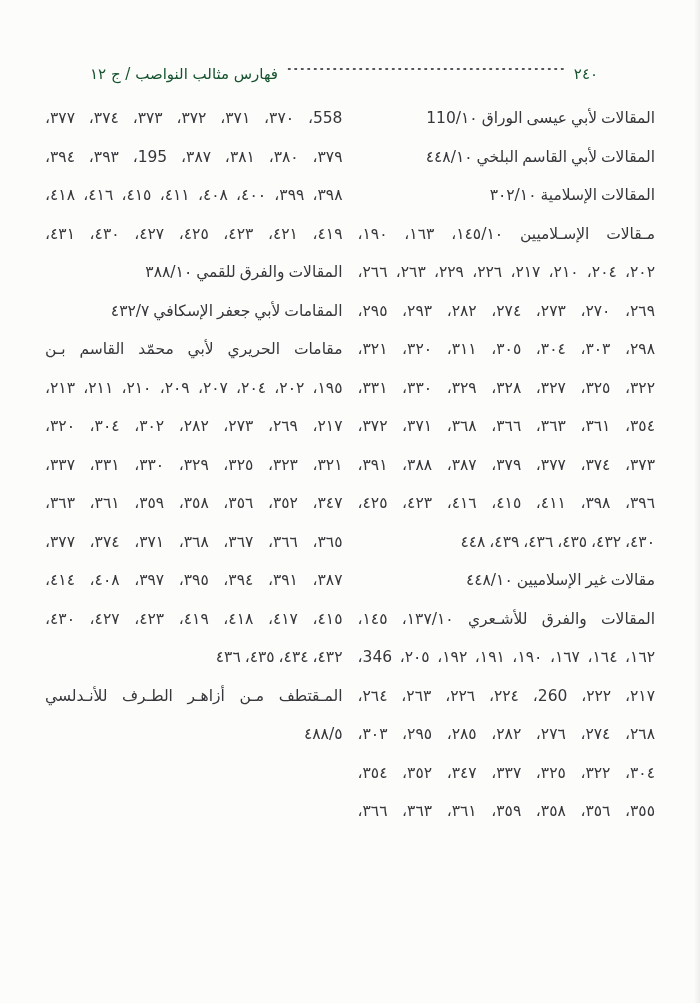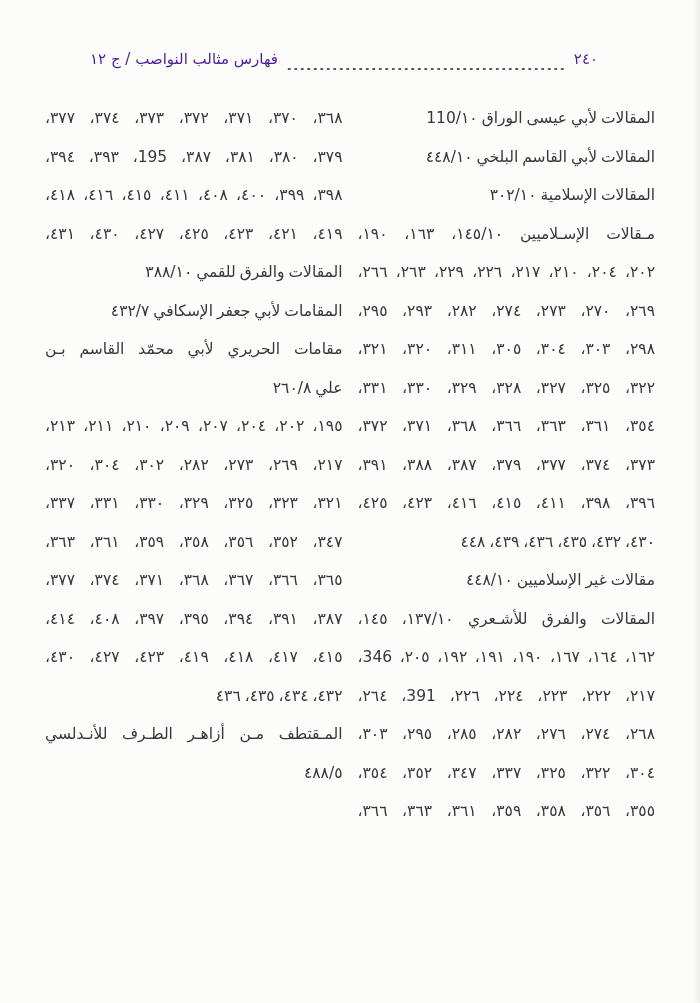--- a/index.html
+++ b/index.html
@@ -24,35 +24,35 @@
     pointer-events:none;
   }
   .header{
     position:absolute;
     top:50px;left:90px;right:102px;
     height:26px;
     direction:ltr;              
     display:flex;
     align-items:baseline;
     font-size:15px;
-    color:#4c1d95;
+    color:#14532d;
     justify-content:center;
   }
   .running-title{white-space:nowrap;direction:rtl;}
   .leader{
     flex:1;
     align-self:flex-end;
     height:4px;
     margin:0 8px 5px 8px;
     background-image:radial-gradient(circle, #55565b 1.05px, rgba(0,0,0,0) 1.45px);
     background-size:6.5px 4px;
     background-repeat:repeat-x;
     background-position:left bottom;
   }
-  .page-number{white-space:nowrap;}
+  .page-number{white-space:nowrap;margin-top:15px;}
   .content{
     position:absolute;
     top:99px;right:45px;left:45px;
     display:flex;              
     gap:15px;
   }
   .col{flex:1;min-width:0;}
   .line{
     height:38.5px;
     line-height:38.5px;
@@ -90,34 +90,33 @@
         <div class="line fill">٢٦٩، ٢٧٠، ٢٧٣، ٢٧٤، ٢٨٢، ٢٩٣، ٢٩٥،</div>
         <div class="line fill">٢٩٨، ٣٠٣، ٣٠٤، ٣٠٥، ٣١١، ٣٢٠، ٣٢١،</div>
         <div class="line fill">٣٢٢، ٣٢٥، ٣٢٧، ٣٢٨، ٣٢٩، ٣٣٠، ٣٣١،</div>
         <div class="line fill">٣٥٤، ٣٦١، ٣٦٣، ٣٦٦، ٣٦٨، ٣٧١، ٣٧٢،</div>
         <div class="line fill">٣٧٣، ٣٧٤، ٣٧٧، ٣٧٩، ٣٨٧، ٣٨٨، ٣٩١،</div>
         <div class="line fill">٣٩٦، ٣٩٨، ٤١١، ٤١٥، ٤١٦، ٤٢٣، ٤٢٥،</div>
         <div class="line">٤٣٠، ٤٣٢، ٤٣٥، ٤٣٦، ٤٣٩، ٤٤٨</div>
         <div class="line">مقالات غير الإسلاميين ٤٤٨/١٠</div>
         <div class="line fill">المقالات والفرق للأشـعري ١٣٧/١٠، ١٤٥،</div>
         <div class="line fill">١٦٢، ١٦٤، ١٦٧، ١٩٠، ١٩١، ١٩٢، ٢٠٥، 346،</div>
-        <div class="line fill">٢١٧، ٢٢٢، ٢٢٣، ٢٢٤، ٢٢٦، 391، ٢٦٤،</div>
+        <div class="line fill">٢١٧، ٢٢٢، 260، ٢٢٤، ٢٢٦، ٢٦٣، ٢٦٤،</div>
         <div class="line fill">٢٦٨، ٢٧٤، ٢٧٦، ٢٨٢، ٢٨٥، ٢٩٥، ٣٠٣،</div>
         <div class="line fill">٣٠٤، ٣٢٢، ٣٢٥، ٣٣٧، ٣٤٧، ٣٥٢، ٣٥٤،</div>
         <div class="line fill">٣٥٥، ٣٥٦، ٣٥٨، ٣٥٩، ٣٦١، ٣٦٣، ٣٦٦،</div>
       </div>
     <div class="col">
-        <div class="line fill">٣٦٨، ٣٧٠، ٣٧١، ٣٧٢، ٣٧٣، ٣٧٤، ٣٧٧،</div>
+        <div class="line fill">558، ٣٧٠، ٣٧١، ٣٧٢، ٣٧٣، ٣٧٤، ٣٧٧،</div>
         <div class="line fill">٣٧٩، ٣٨٠، ٣٨١، ٣٨٧، 195، ٣٩٣، ٣٩٤،</div>
         <div class="line fill">٣٩٨، ٣٩٩، ٤٠٠، ٤٠٨، ٤١١، ٤١٥، ٤١٦، ٤١٨،</div>
         <div class="line fill">٤١٩، ٤٢١، ٤٢٣، ٤٢٥، ٤٢٧، ٤٣٠، ٤٣١،</div>
         <div class="line">المقالات والفرق للقمي ٣٨٨/١٠</div>
         <div class="line">المقامات لأبي جعفر الإسكافي ٤٣٢/٧</div>
         <div class="line fill">مقامات الحريري لأبي محمّد القاسم بـن</div>
-        <div class="line">علي ٢٦٠/٨</div>
         <div class="line fill">١٩٥، ٢٠٢، ٢٠٤، ٢٠٧، ٢٠٩، ٢١٠، ٢١١، ٢١٣،</div>
         <div class="line fill">٢١٧، ٢٦٩، ٢٧٣، ٢٨٢، ٣٠٢، ٣٠٤، ٣٢٠،</div>
         <div class="line fill">٣٢١، ٣٢٣، ٣٢٥، ٣٢٩، ٣٣٠، ٣٣١، ٣٣٧،</div>
         <div class="line fill">٣٤٧، ٣٥٢، ٣٥٦، ٣٥٨، ٣٥٩، ٣٦١، ٣٦٣،</div>
         <div class="line fill">٣٦٥، ٣٦٦، ٣٦٧، ٣٦٨، ٣٧١، ٣٧٤، ٣٧٧،</div>
         <div class="line fill">٣٨٧، ٣٩١، ٣٩٤، ٣٩٥، ٣٩٧، ٤٠٨، ٤١٤،</div>
         <div class="line fill">٤١٥، ٤١٧، ٤١٨، ٤١٩، ٤٢٣، ٤٢٧، ٤٣٠،</div>
         <div class="line">٤٣٢، ٤٣٤، ٤٣٥، ٤٣٦</div>
         <div class="line fill">المـقتطف مـن أزاهـر الطـرف للأنـدلسي</div>
         <div class="line">٤٨٨/٥</div>

